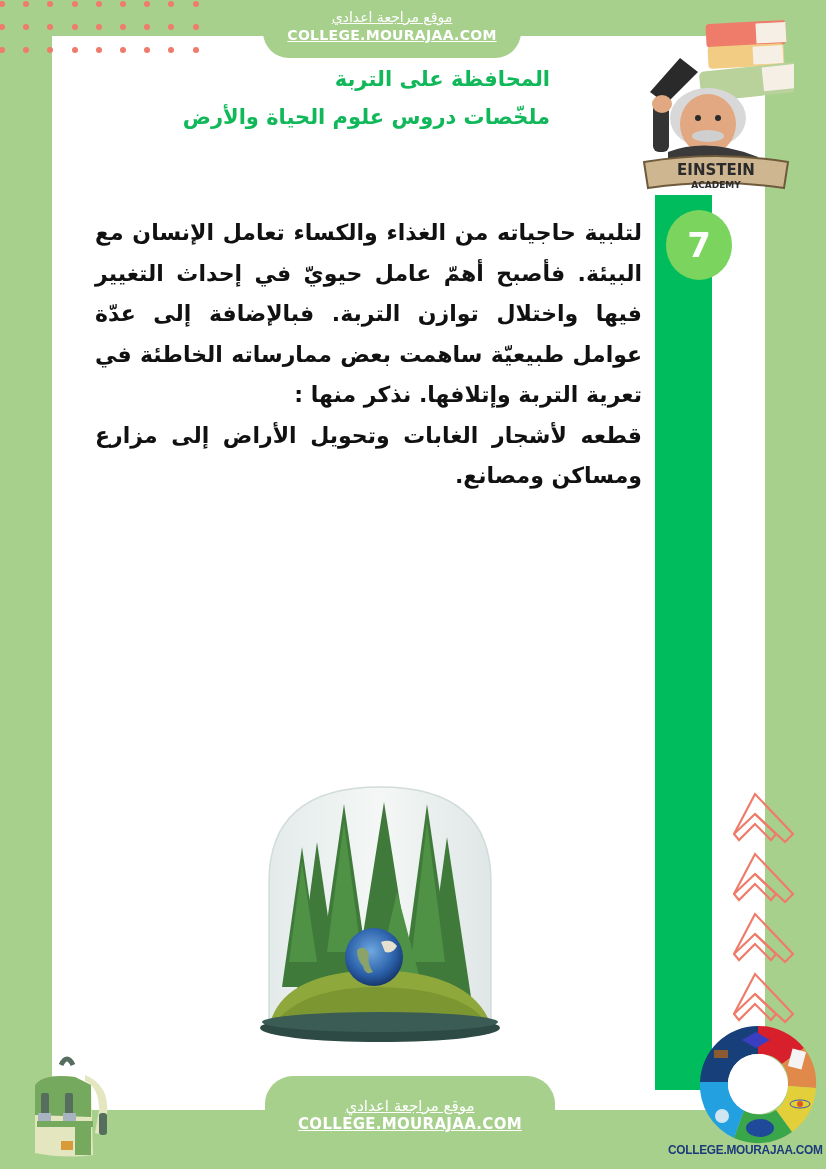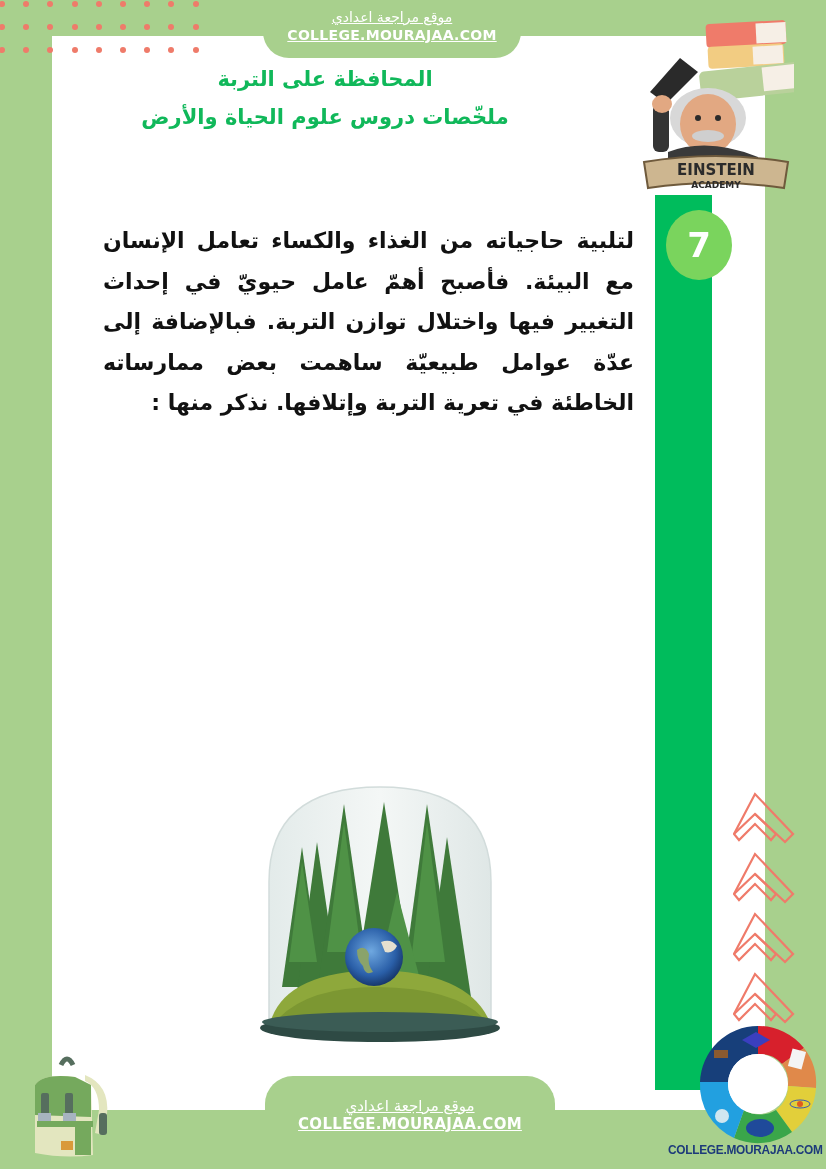--- a/index.html
+++ b/index.html
@@ -6,25 +6,25 @@
   body { width:826px; height:1169px; position:relative; overflow:hidden; background:#a8d08d; font-family:"DejaVu Sans", sans-serif; }
   .white-panel { position:absolute; left:52px; top:36px; width:713px; height:1074px; background:#ffffff; }
   .dots { position:absolute; left:0; top:0; width:200px; height:60px; }
   .dot { position:absolute; width:6px; height:6px; border-radius:50%; background:#ef7b6a; }
   .tab-top { position:absolute; left:263px; top:0; width:258px; height:58px; background:#a8d08d; border-radius:0 0 26px 26px; text-align:center; color:#ffffff; }
   .tab-top .l1, .tab-bottom .l1 { font-size:14px; font-weight:normal; text-decoration:underline; display:block; padding-top:9px; line-height:17px; }
   .tab-top .l2, .tab-bottom .l2 { font-size:14px; font-weight:bold; text-decoration:underline; letter-spacing:0.3px; display:block; line-height:18px; }
   .tab-bottom { position:absolute; left:265px; top:1076px; width:290px; height:93px; background:#a8d08d; border-radius:28px 28px 0 0; text-align:center; color:#ffffff; }
   .tab-bottom .l1 { padding-top:22px; font-size:15px; }
   .tab-bottom .l2 { font-size:15px; }
-  .title-block { position:absolute; left:100px; top:60px; width:450px; text-align:center; color:#10b85a; font-weight:bold; font-size:21px; line-height:38px; direction:rtl; }
+  .title-block { position:absolute; left:100px; top:60px; width:450px; text-align:right; color:#10b85a; font-weight:bold; font-size:21px; line-height:38px; direction:rtl; }
   .green-bar { position:absolute; left:655px; top:195px; width:57px; height:895px; background:#00bc5c; }
   .page-circle { position:absolute; left:666px; top:210px; width:66px; height:70px; border-radius:50%; background:#7ad45d; color:#fff; font-size:34px; font-weight:bold; text-align:center; line-height:70px; }
   .body-text { position:absolute; left:95px; top:213px; width:547px; direction:rtl; text-align:justify; text-align-last:right; color:#111; font-weight:bold; font-size:22px; line-height:40.5px; }
-  .body-text p { margin:8px; }
+  .body-text p { margin:0; }
   .illustration { position:absolute; left:257px; top:782px; width:246px; height:270px; }
   .einstein { position:absolute; left:638px; top:12px; width:156px; height:184px; }
   .chevrons { position:absolute; left:733px; top:790px; width:100px; height:250px; }
   .backpack { position:absolute; left:15px; top:1055px; width:100px; height:105px; }
   .logo-wheel { position:absolute; left:694px; top:1020px; width:128px; height:128px; }
   .logo-text { position:absolute; left:664px; top:1143px; width:162px; text-align:center; font-family:"Liberation Sans", sans-serif; font-weight:bold; font-size:12.5px; color:#1d3a7a; letter-spacing:-0.3px; transform:scaleX(0.95); }
 </style>
 </head>
 <body>
 
@@ -97,20 +97,21 @@
   <path d="M6 150 Q78 138 150 150 L146 176 Q78 166 10 176 Z" fill="#cdb690" stroke="#6f5a3c" stroke-width="2"></path>
   <text x="78" y="163" text-anchor="middle" font-family="DejaVu Sans, sans-serif" font-weight="bold" font-size="15" fill="#2b2b2b">EINSTEIN</text>
   <text x="78" y="176" text-anchor="middle" font-family="DejaVu Sans, sans-serif" font-weight="bold" font-size="9" fill="#2b2b2b">ACADEMY</text>
 </svg>
 
 <div class="green-bar"></div>
 <div class="page-circle">7</div>
 
 <div class="body-text">
   <p>لتلبية حاجياته من الغذاء والكساء تعامل الإنسان مع البيئة. فأصبح أهمّ عامل حيويّ في إحداث التغيير فيها واختلال توازن التربة. فبالإضافة إلى عدّة عوامل طبيعيّة ساهمت بعض ممارساته الخاطئة في تعرية التربة وإتلافها. نذكر منها :</p>
+  <p>قطعه لأشجار الغابات وتحويل الأراض إلى مزارع ومساكن ومصانع.</p>
 </div>
 
 <svg class="illustration" viewBox="0 0 246 270">
   <defs>
     <radialGradient id="earthG" cx="45%" cy="40%" r="60%">
       <stop offset="0%" stop-color="#6fa8e0"></stop>
       <stop offset="70%" stop-color="#2a5fa8"></stop>
       <stop offset="100%" stop-color="#17386d"></stop>
     </radialGradient>
     <linearGradient id="domeG" x1="0" y1="0" x2="1" y2="0">

